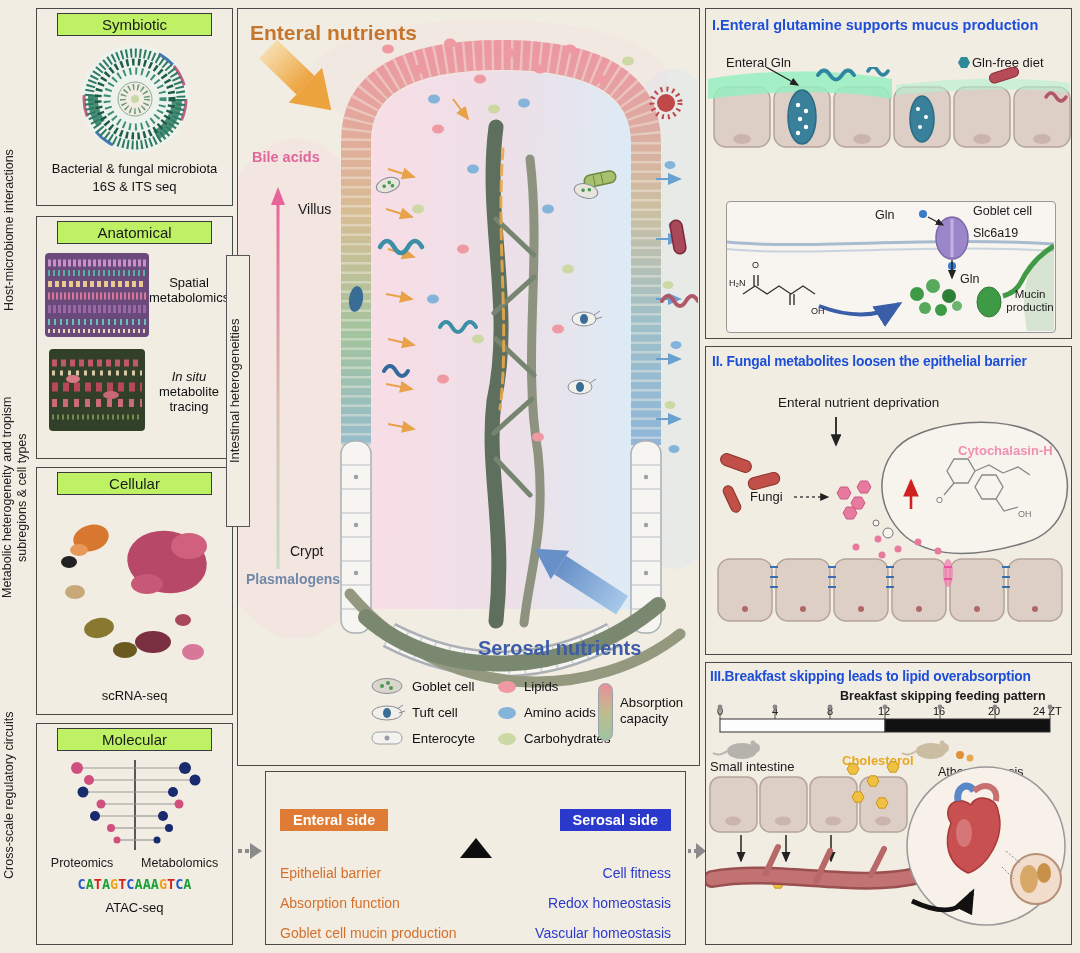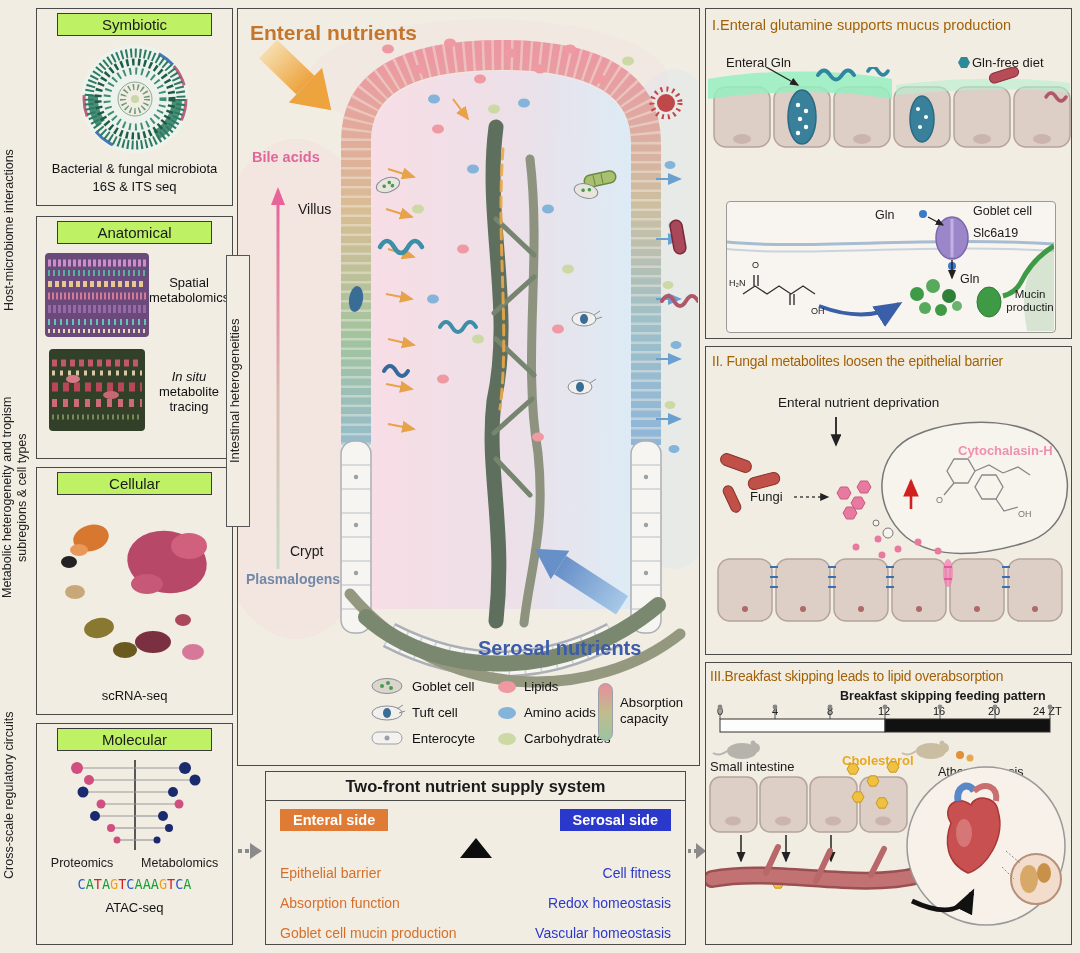--- a/index.html
+++ b/index.html
@@ -14,30 +14,30 @@
   .chip {
     position:absolute; border:1.5px solid #3a3a3a; background:#bef264;
     font-weight:normal; font-size:15px; text-align:center; padding:2px 0;
     left:20px; right:20px; top:4px;
   }
   .vlabel {
     position:absolute; writing-mode:vertical-rl; transform:rotate(180deg);
     font-size:12.5px; color:#222; text-align:center; line-height:15px;
   }
   .cap { font-size:13px; color:#111; text-align:center; }
-  .ptitle { position:absolute; font-weight:normal; font-size:14.5px; color:#a16207; white-space:nowrap; }
+  .ptitle { position:absolute; font-weight:bold; font-size:14.5px; color:#1d4ed8; white-space:nowrap; }
   .lbl { position:absolute; font-size:13px; color:#1a1a1a; }
   .legend-row { position:absolute; display:flex; align-items:center; gap:6px; }
   .legend-txt { font-size:13.2px; color:#111; }
   .hex {
     display:inline-block; width:12px; height:11px; background:#2e8a96;
     clip-path:polygon(25% 0,75% 0,100% 50%,75% 100%,25% 100%,0 50%);
   }
   .tick { position:absolute; font-size:11px; color:#111; white-space:nowrap; }
-  .seq { font-family:"DejaVu Sans Mono", monospace; font-weight:normal; font-size:13.5px; letter-spacing:0; }
+  .seq { font-family:"DejaVu Sans Mono", monospace; font-weight:bold; font-size:13.5px; letter-spacing:0; }
   .tri-up { width:0; height:0; border-left:16px solid transparent; border-right:16px solid transparent; border-bottom:20px solid #0d0d0d; }
 </style>
 </head>
 <body>
 
 <div id="canvas">
 
   <div class="vlabel" style="left:2px; top:60px; height:340px; width:18px;">Host-microbiome interactions</div>
   <div class="vlabel" style="left:0px; top:330px; height:335px; width:32px;">
     <div>Metabolic heterogeneity and tropism</div>
@@ -420,21 +420,20 @@
       </div>
       <div class="abs" style="left:360px; top:674px; width:15px; height:58px; border-radius:8px; background:linear-gradient(#e88f9c,#c0bc8c,#9cc4a4); border:1px solid #9aa0a8;"></div>
       <div class="abs legend-txt" style="left:382px; top:686px; line-height:16px;">
         <div>Absorption</div>
         <div>capacity</div>
       </div>
     </div>
   </div>
 
   <div class="panel" style="left:265px; top:771px; width:421px; height:174px;">
-    <div class="abs" style="left:0; right:0; top:0; height:29px; border-bottom:1.5px solid #4a4a4a; text-align:center; font-weight:bold; font-size:16.5px; padding-top:5px;">Two-front nutrient supply system</div>
     <div class="abs" style="left:14px; top:37px; background:#df7b35; color:#fff; font-weight:bold; font-size:14.5px; padding:3px 13px;">Enteral side</div>
     <div class="abs" style="right:14px; top:37px; background:#2a38cc; color:#fff; font-weight:bold; font-size:14.5px; padding:3px 13px;">Serosal side</div>
     <div class="abs tri-up" style="left:194px; top:66px;"></div>
     <div class="abs" style="left:14px; top:93px; font-size:14px; color:#d4702c;">Epithelial barrier</div>
     <div class="abs" style="left:14px; top:123px; font-size:14px; color:#d4702c;">Absorption function</div>
     <div class="abs" style="left:14px; top:153px; font-size:14px; color:#d4702c;">Goblet cell mucin production</div>
     <div class="abs" style="right:14px; top:93px; font-size:14px; color:#2a38cc;">Cell fitness</div>
     <div class="abs" style="right:14px; top:123px; font-size:14px; color:#2a38cc;">Redox homeostasis</div>
     <div class="abs" style="right:14px; top:153px; font-size:14px; color:#2a38cc;">Vascular homeostasis</div>
   </div>

